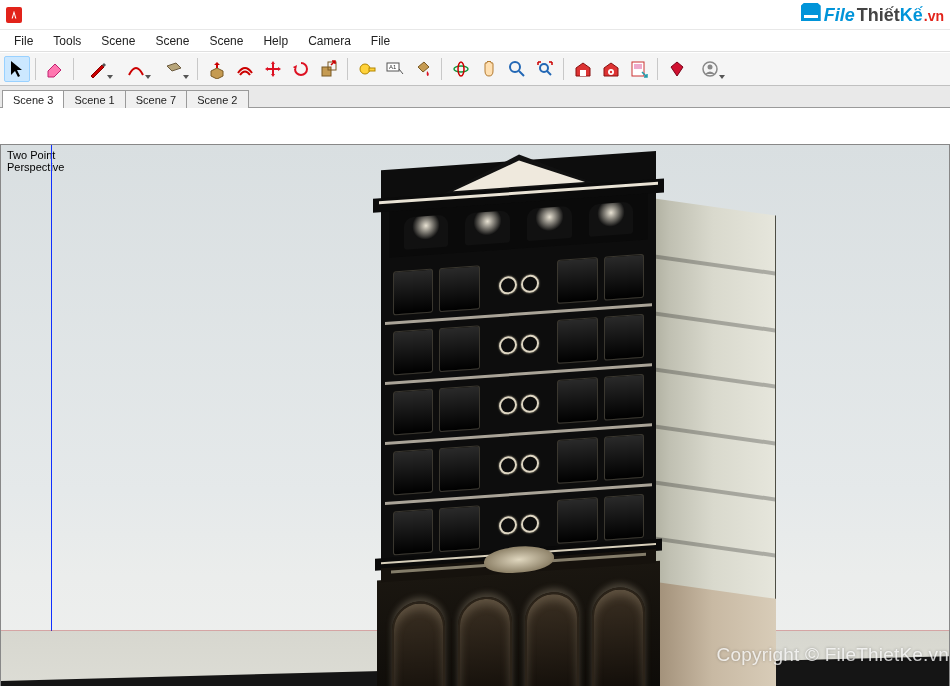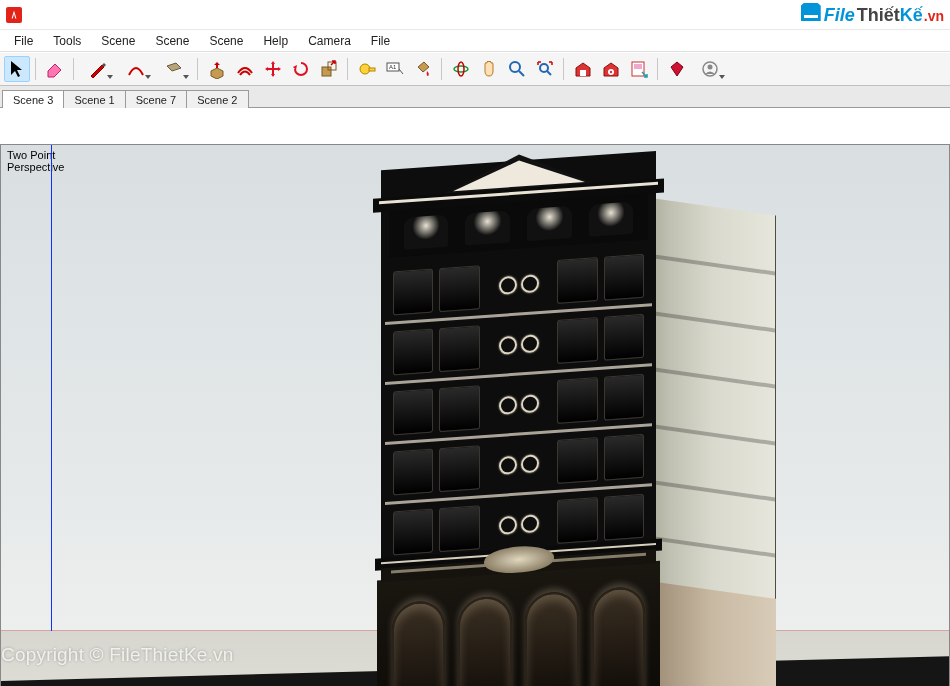--- a/index.html
+++ b/index.html
@@ -39,21 +39,21 @@
   .scene-tab.active { background:#fff; z-index:2; }
 
   
   .viewport { position:relative; width:100%; height: calc(686px - 30px - 22px - 34px - 22px); background: linear-gradient(#d9dfe1 0%, #e5e9ea 60%, #ebedec 75%, #f0f1ef 100%); border:1px solid #888; overflow:hidden;margin-top:36px;}
   .camera-label { position:absolute; top:4px; left:6px; font-size:11px; color:#000; line-height:1.1; white-space:pre; }
   .axis-blue { position:absolute; left:50px; top:0; width:1px; height:510px; background:#1030ff; }
   .ground { position:absolute; left:0; right:0; bottom:0; height:90px; background: linear-gradient(#d7d7cf 0%, #e0e0d9 100%);}
   .horizon-red { position:absolute; left:0; bottom:90px; width:100%; height:1px; background: rgba(170,30,30,0.35);}
   .horizon-green { position:absolute; left:28px; bottom:88px; width:520px; height:1px; background: rgba(30,120,30,0.35);}
   .ground-dark { position:absolute; left:0; right:0; bottom:0; height:40px; background:#151515; transform: skewY(-1.5deg); transform-origin:left bottom;}
-  .watermark { position:absolute; left:0; right:0; bottom:55px; text-align:left; font-size:19px; color:rgba(255,255,255,0.78); font-weight:500; text-shadow:0 0 3px rgba(0,0,0,0.3); letter-spacing:0.2px;}
+  .watermark { position:absolute; left:0; right:0; bottom:55px; text-align:right; font-size:19px; color:rgba(255,255,255,0.78); font-weight:500; text-shadow:0 0 3px rgba(0,0,0,0.3); letter-spacing:0.2px;}
 
   
   .building { position:absolute; left:380px; bottom:18px; width:395px; height:555px; }
   .b-side { position:absolute; right:0; bottom:35px; width:125px; height:470px; background:linear-gradient(90deg,#aeae9e 0%, #c0c0b2 15%, #d9d9cd 50%, #e6e6dc 100%); transform: skewY(8deg); transform-origin:left top; border-right:1px solid #4d4d44;}
   .b-side .band { position:absolute; left:0; right:0; height:4px; background:rgba(0,0,0,0.25);}
   .b-base-side { position:absolute; right:0; bottom:10px; width:127px; height:112px; background:linear-gradient(90deg,#9c8a73,#c8b9a3 50%, #d8ccb8); transform: skewY(8deg); transform-origin:left top;}
   .b-front { position:absolute; left:0; bottom:0; width:275px; height:552px; background:#0d0d0d; transform: skewY(-4deg); transform-origin:right top;}
   .pediment { position:absolute; top:-6px; left:50%; transform:translateX(-50%); width:0; height:0; border-left:76px solid transparent; border-right:76px solid transparent; border-bottom:34px solid #111;}
   .pediment::after{ content:""; position:absolute; left:-66px; top:6px; width:0;height:0; border-left:66px solid transparent; border-right:66px solid transparent; border-bottom:26px solid #efe9dd;}
   .cornice { position:absolute; top:28px; left:-8px; right:-8px; height:14px; background:#0b0b0b;}

